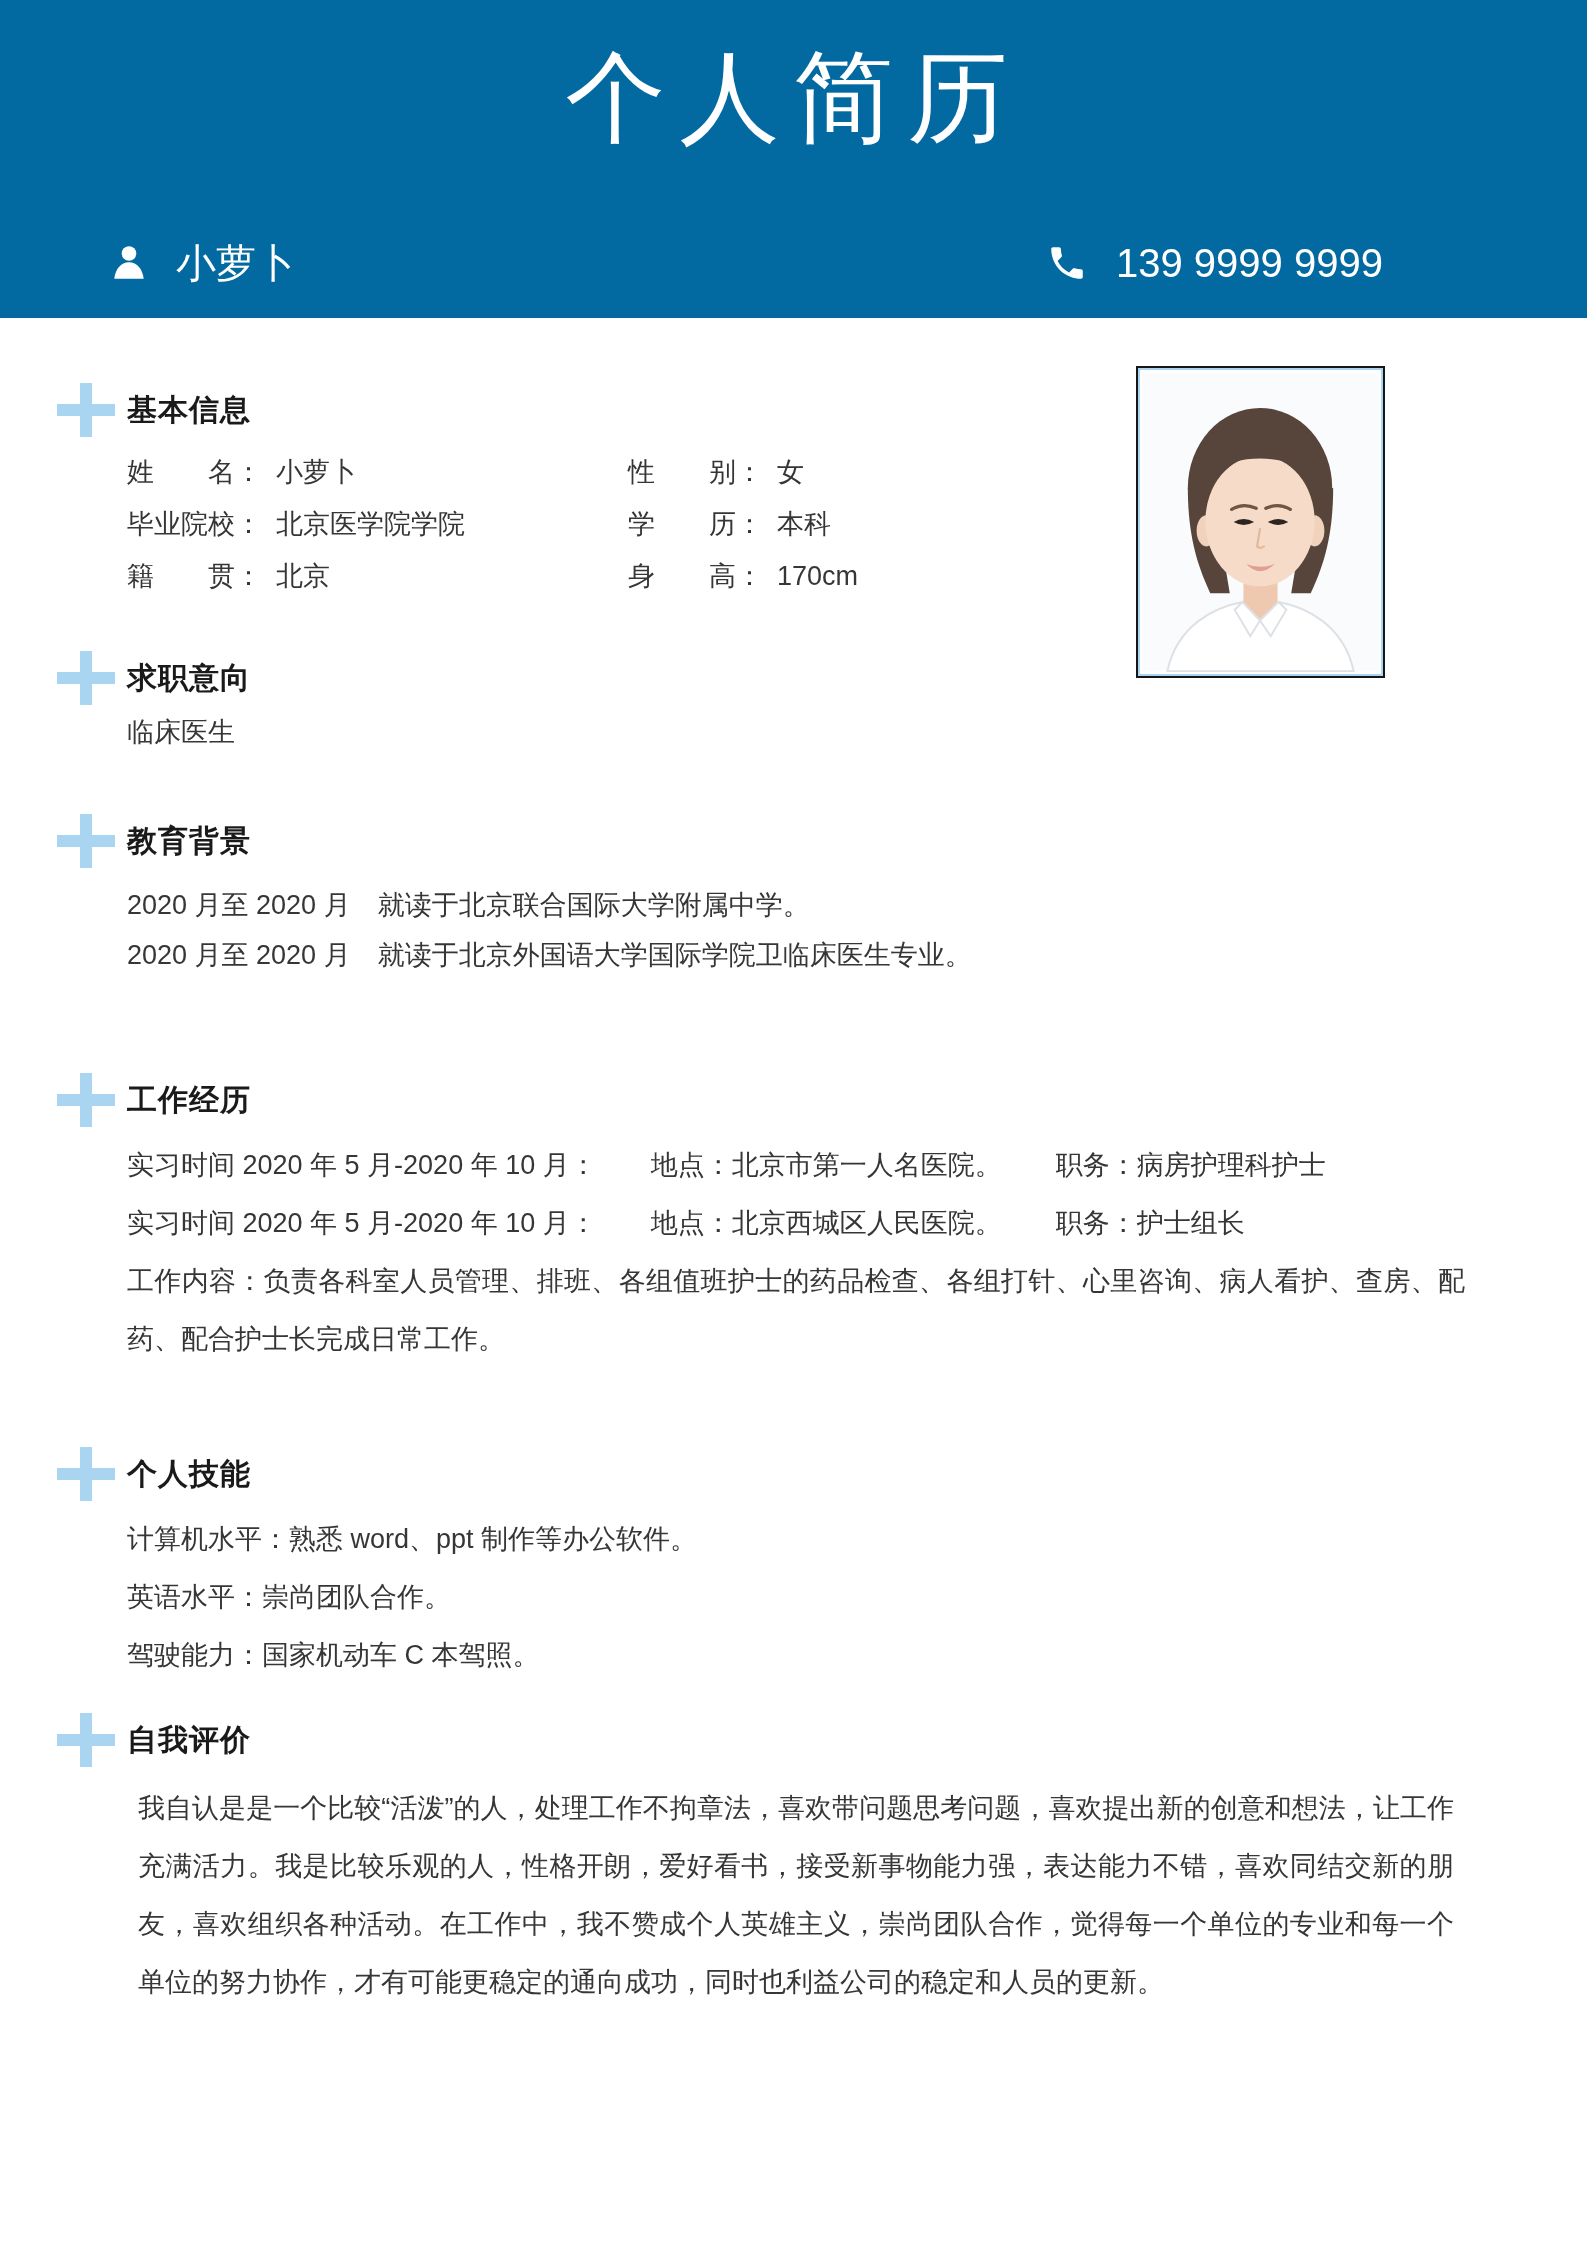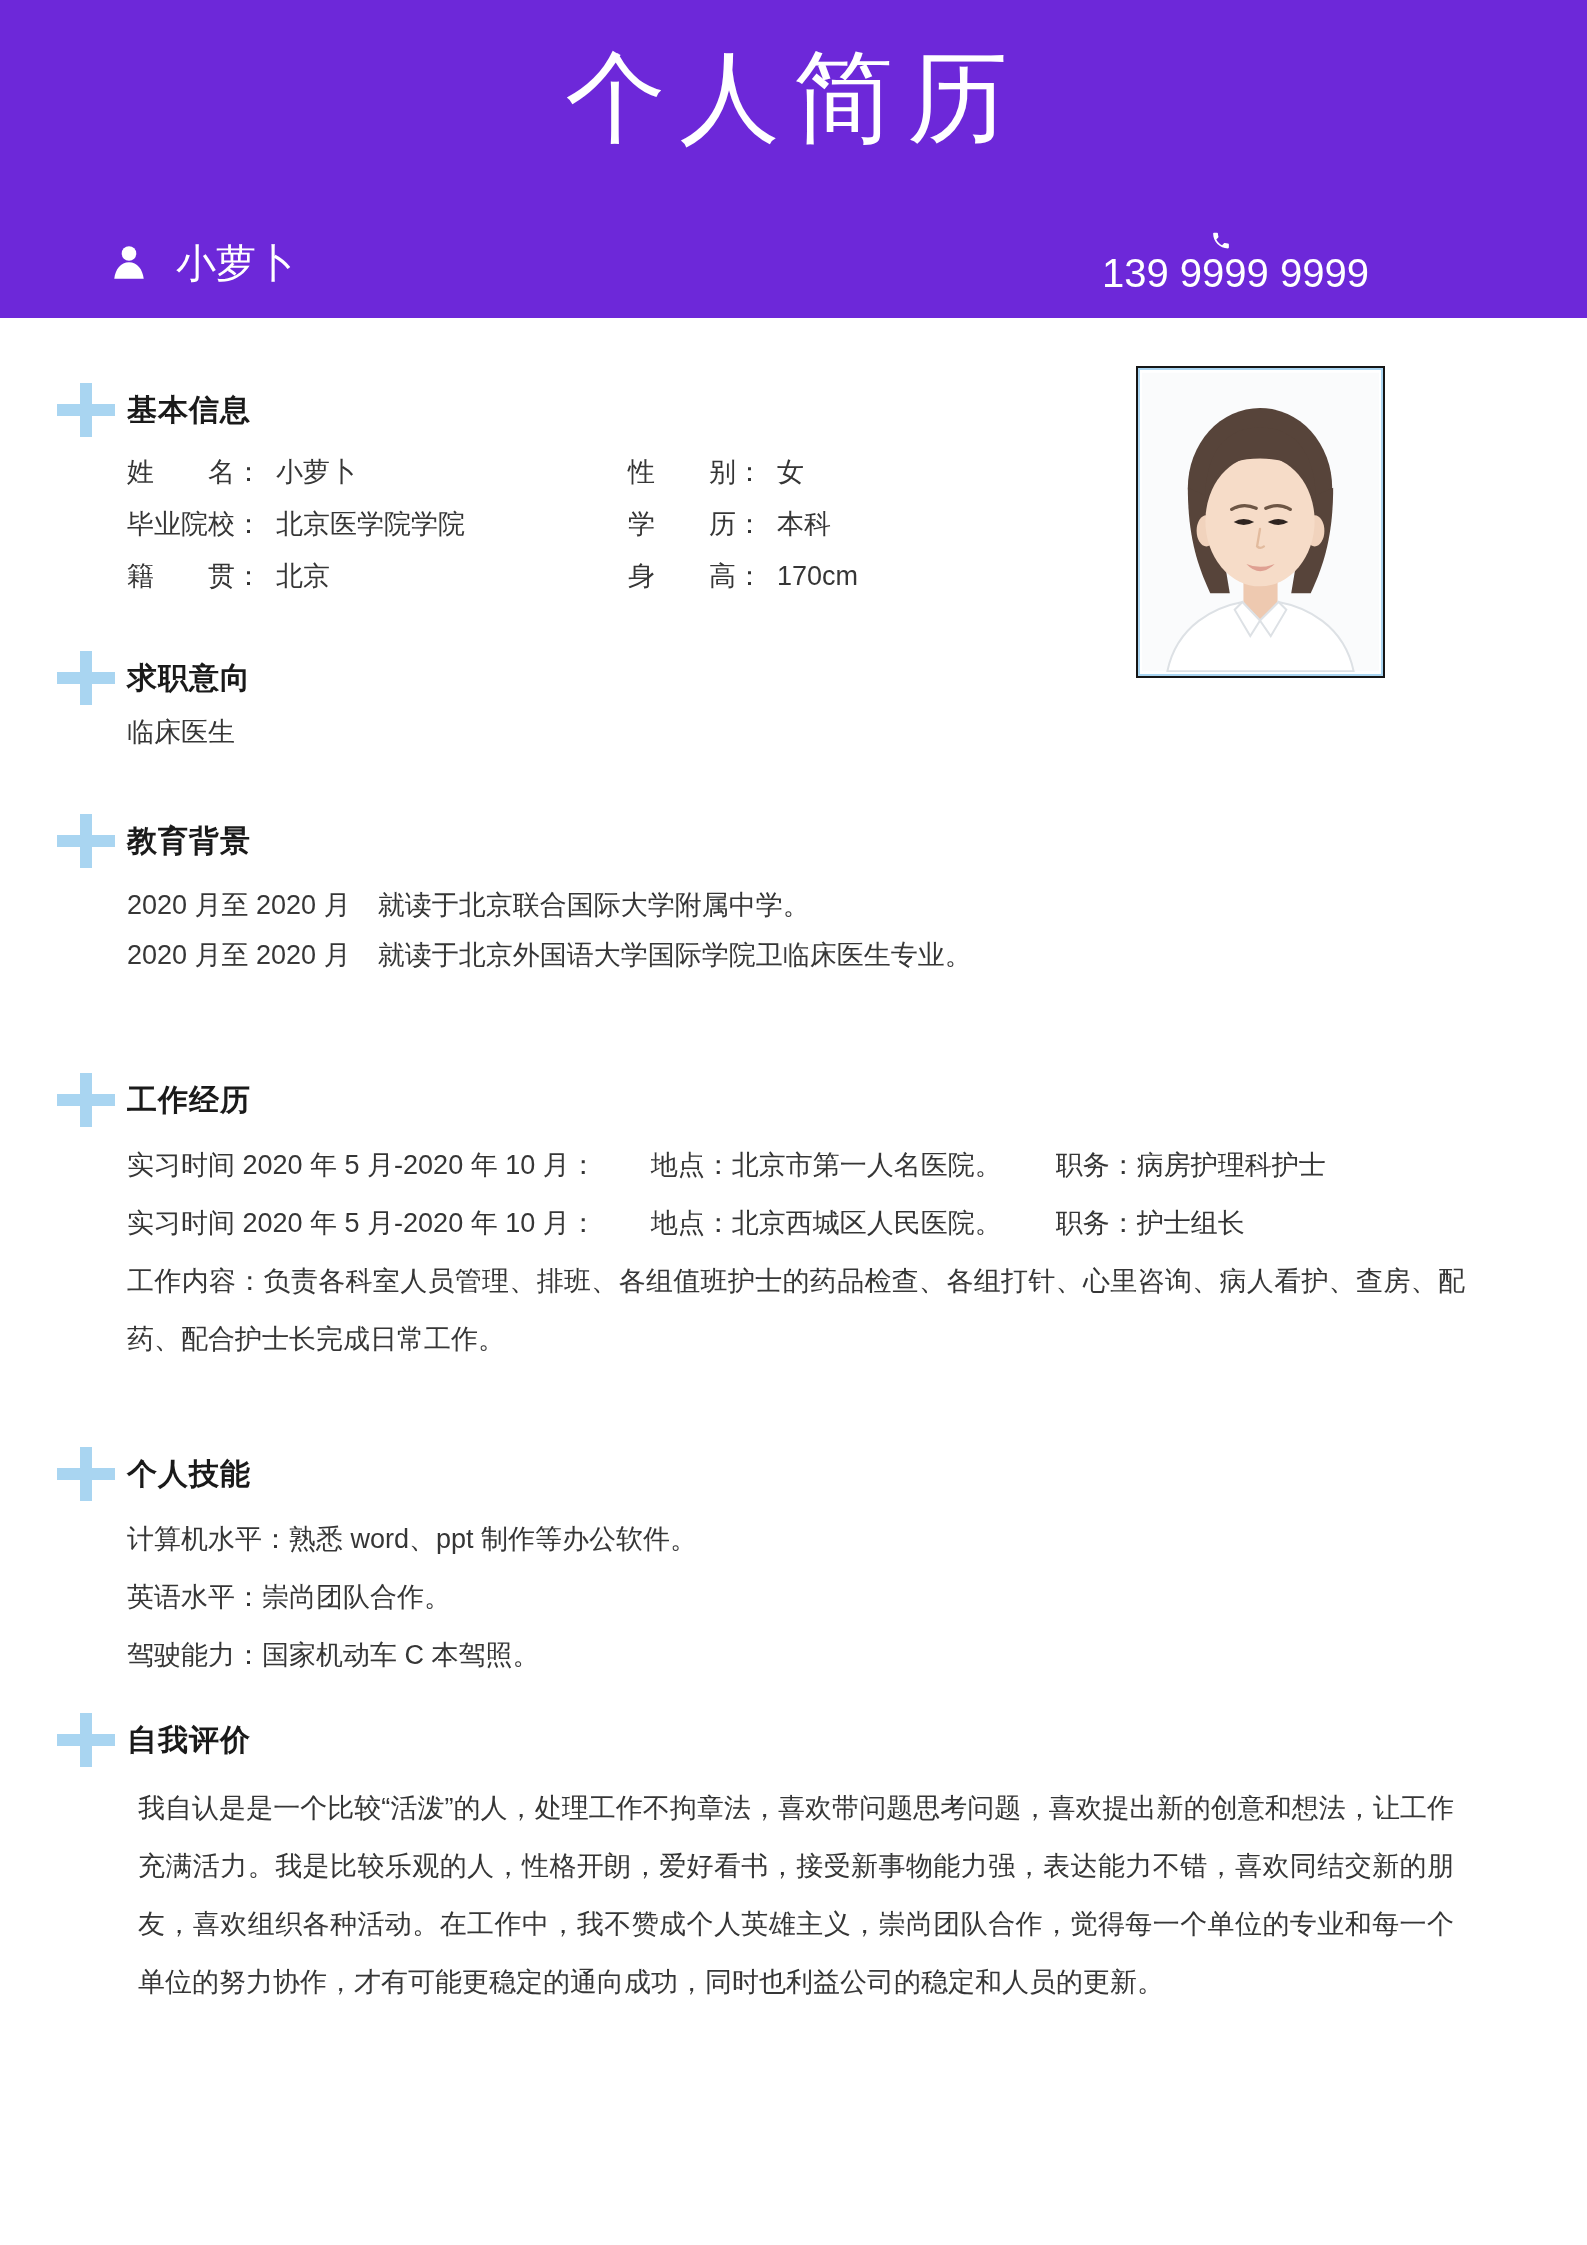--- a/index.html
+++ b/index.html
@@ -9,40 +9,40 @@
     position:relative;
     background:#ffffff;
     font-family:"Liberation Sans","DejaVu Sans",sans-serif;
     color:#363636;
   }
 
   
   .header {
     position:absolute; top:0; left:0;
     width:1587px; height:318px;
-    background:#6d28d9;
+    background:#0369a1;
   }
   .main-title {
     margin:0; padding-top:46px;
     text-align:center;
     font-family:"DejaVu Serif","Liberation Serif",serif;
     font-weight:400;
     font-size:100px; line-height:1.04;
     letter-spacing:14px;
     color:#ffffff;
   }
   .contact-item {
     position:absolute; top:230px; height:66px;
     display:flex; align-items:center;
     color:#ffffff; font-size:40px; font-weight:300;
   }
   .contact-item .txt { white-space:nowrap; }
   .ci-1 { left:110px; }
   .ci-2 { left:480px; }
-  .ci-3 { left:1102px;flex-direction:column; }
+  .ci-3 { left:1046px; }
   .cicon { display:block; margin-right:28px; }
 
   
   .photo-frame {
     position:absolute; left:1136px; top:366px;
     width:249px; height:312px;
     background:#ffffff;
     border:2px solid #161616;
     box-shadow: inset 0 0 0 2px #a9d5f1;
     padding:4px;

